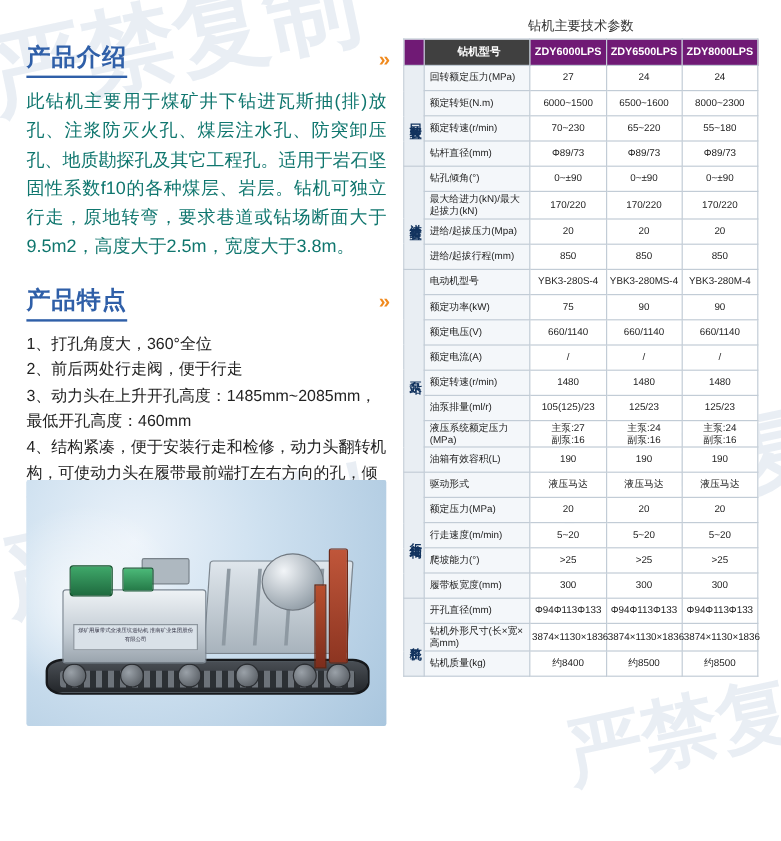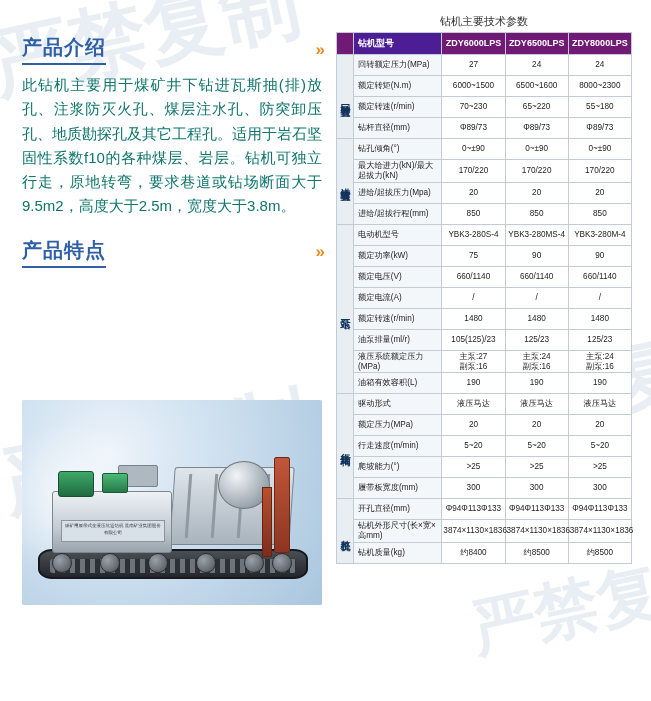--- a/index.html
+++ b/index.html
@@ -202,21 +202,21 @@
     background: #f4f7fa;
     width: 88px;
   }
   table.spec tr.head td {
     background: #701a75;
     color: #ffffff;
     font-weight: bold;
     font-size: 9px;
     height: 22px;
   }
-  table.spec tr.head td.name { background:#4c1d95; text-align:left; }
+  table.spec tr.head td.name { background:#404040; text-align:center; }
   table.spec td.val { width: 63px; }
   .tiny { font-size: 6.6px; line-height:1.25; }
   .xtiny { font-size: 6px; line-height:1.25; }
 </style>
 </head>
 <body>
 
 <div class="watermark wm1">严禁复制</div>
 <div class="watermark wm2">严禁复制</div>
 <div class="watermark wm3">严禁复制</div>
@@ -227,20 +227,26 @@
     <div class="sec-title">产品介绍</div>
     <div class="chev">»</div>
   </div>
   <div class="body-text">此钻机主要用于煤矿井下钻进瓦斯抽(排)放孔、注浆防灭火孔、煤层注水孔、防突卸压孔、地质勘探孔及其它工程孔。适用于岩石坚固性系数f10的各种煤层、岩层。钻机可独立行走，原地转弯，要求巷道或钻场断面大于9.5m2，高度大于2.5m，宽度大于3.8m。</div>
 
   <div class="gap"></div>
 
   <div class="sec-head">
     <div class="sec-title">产品特点</div>
     <div class="chev">»</div>
+  </div>
+  <div class="feature-list">
+    <div>1、打孔角度大，360°全位</div>
+    <div>2、前后两处行走阀，便于行走</div>
+    <div>3、动力头在上升开孔高度：1485mm~2085mm，最低开孔高度：460mm</div>
+    <div>4、结构紧凑，便于安装行走和检修，动力头翻转机构，可使动力头在履带最前端打左右方向的孔，倾角±90°*2(专利技术)</div>
   </div>
 </div>
 
 <div class="photo">
   <div class="sky"></div>
   <div class="glow"></div>
   <div class="track"></div>
   <div class="wheelrow">
     <div class="wheel" style="left:0px;"></div>
     <div class="wheel" style="left:48px;"></div>

